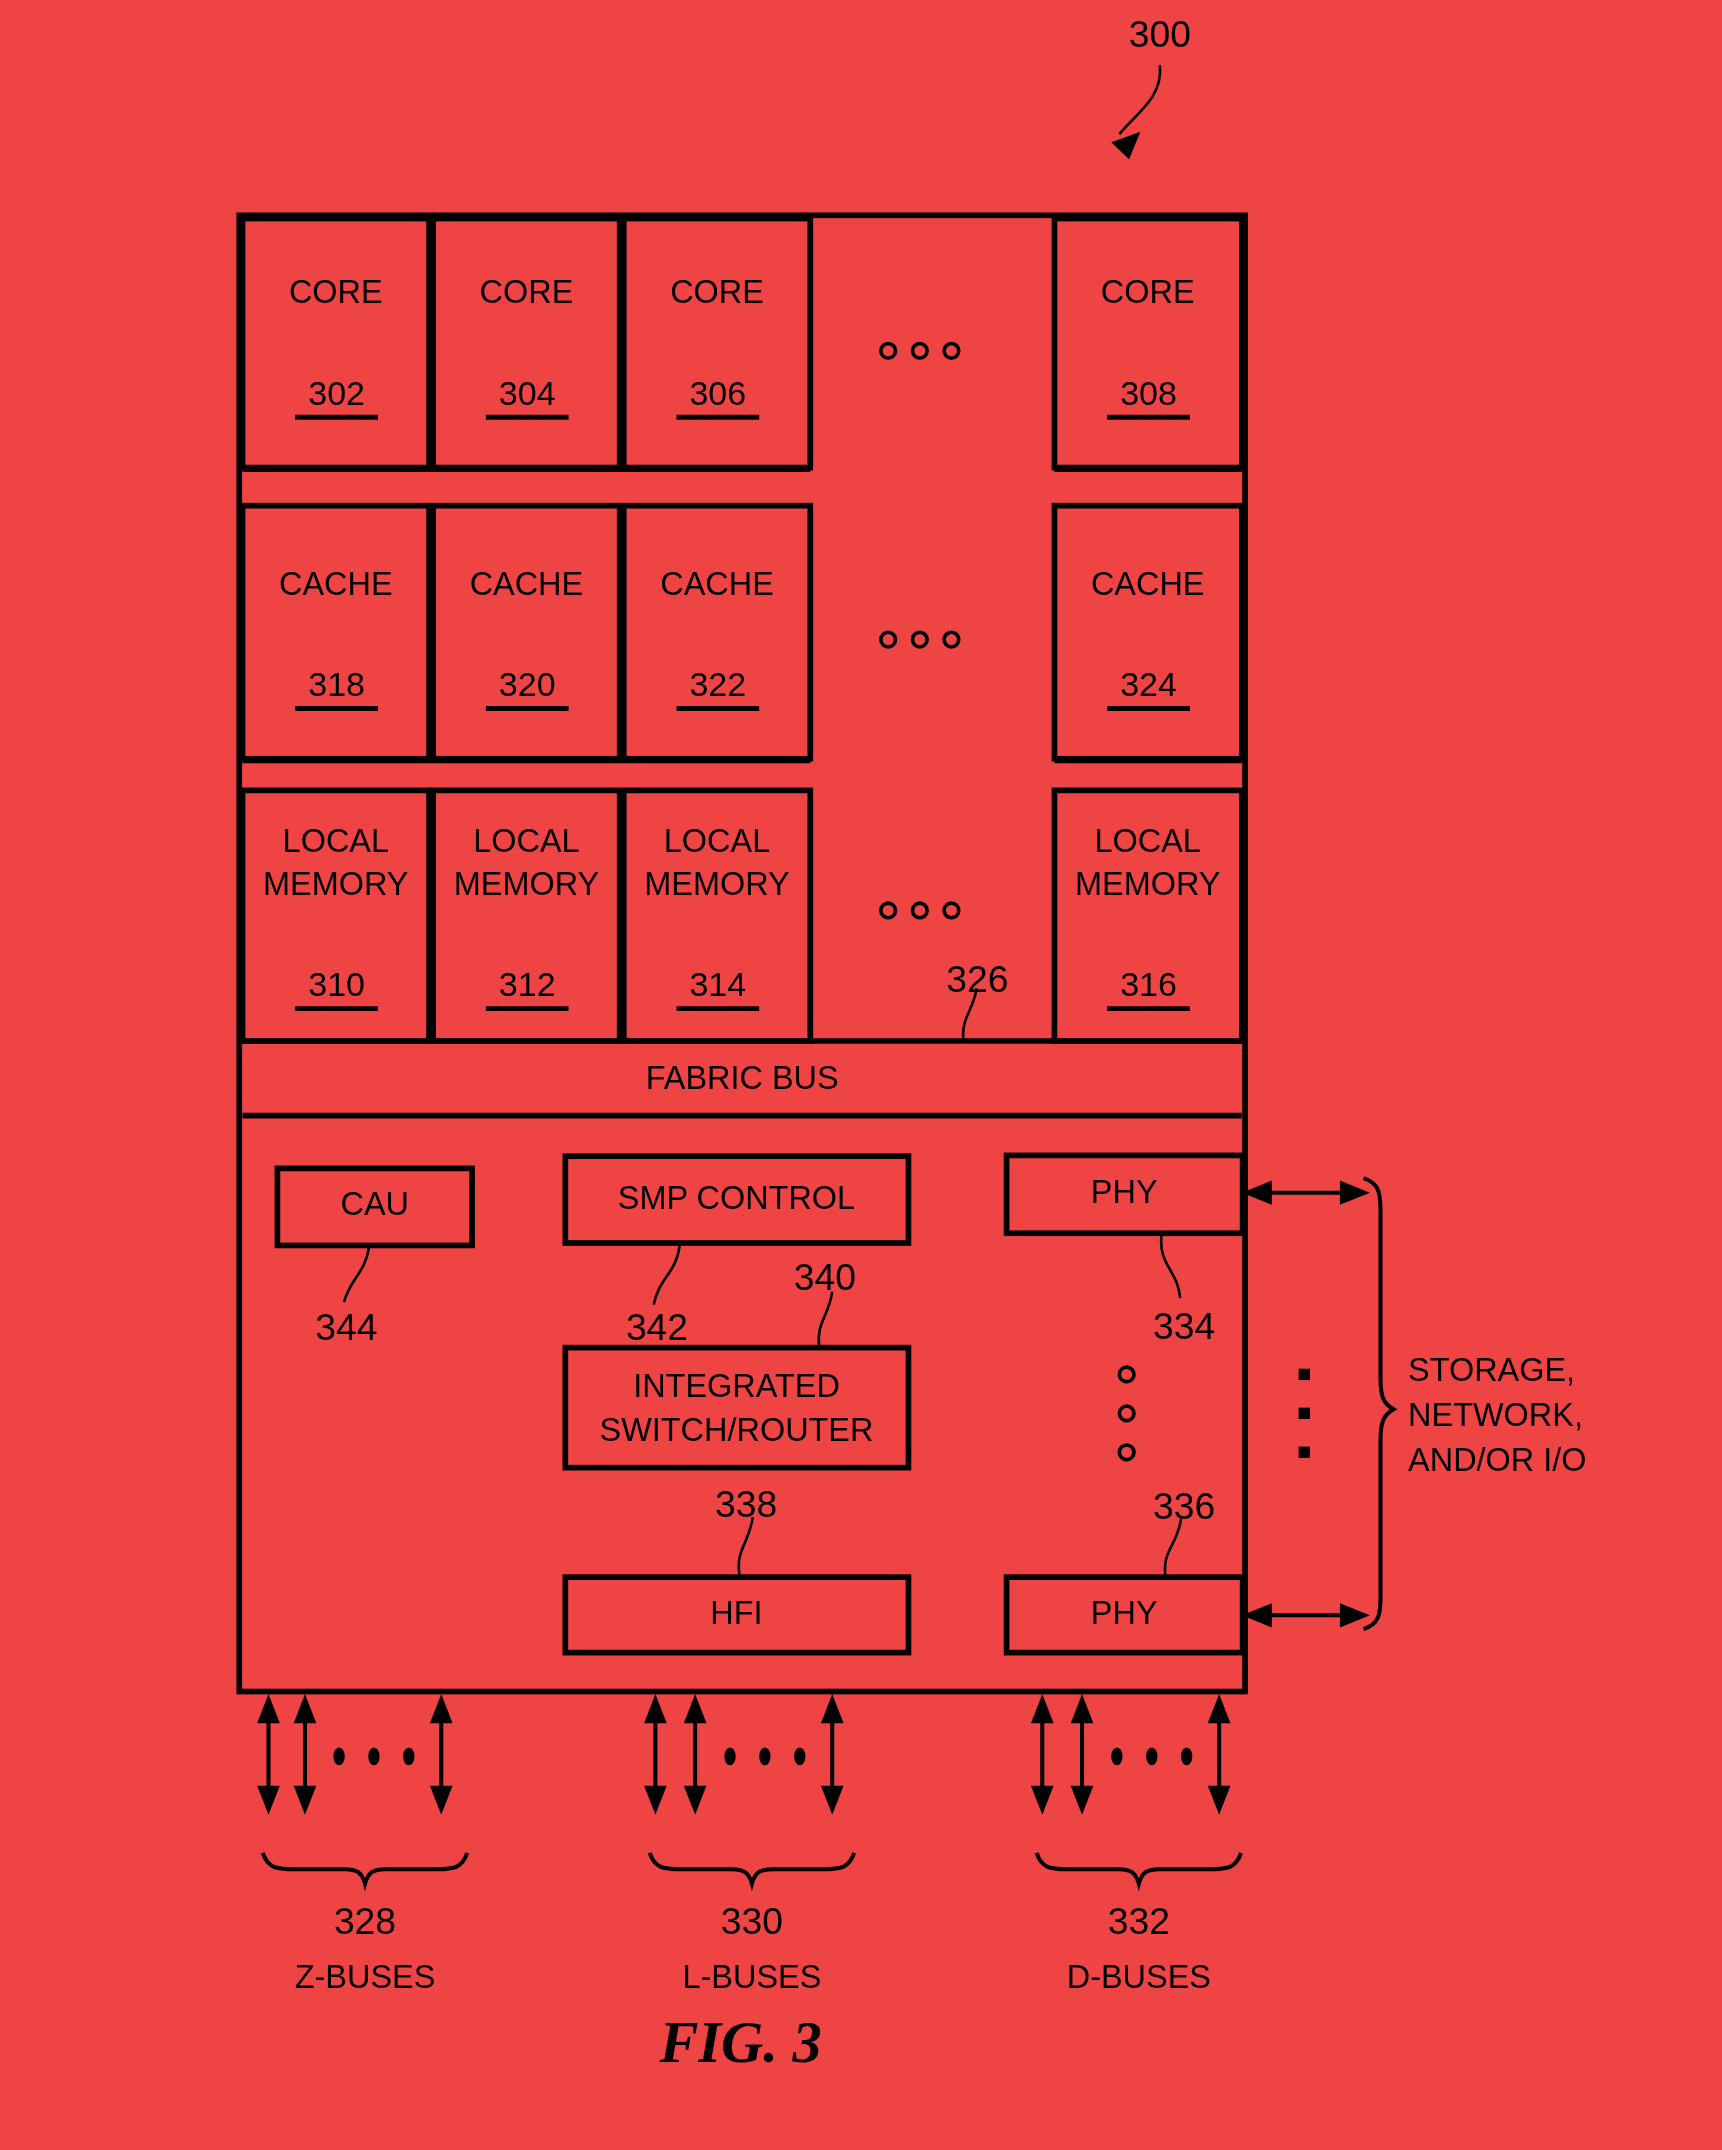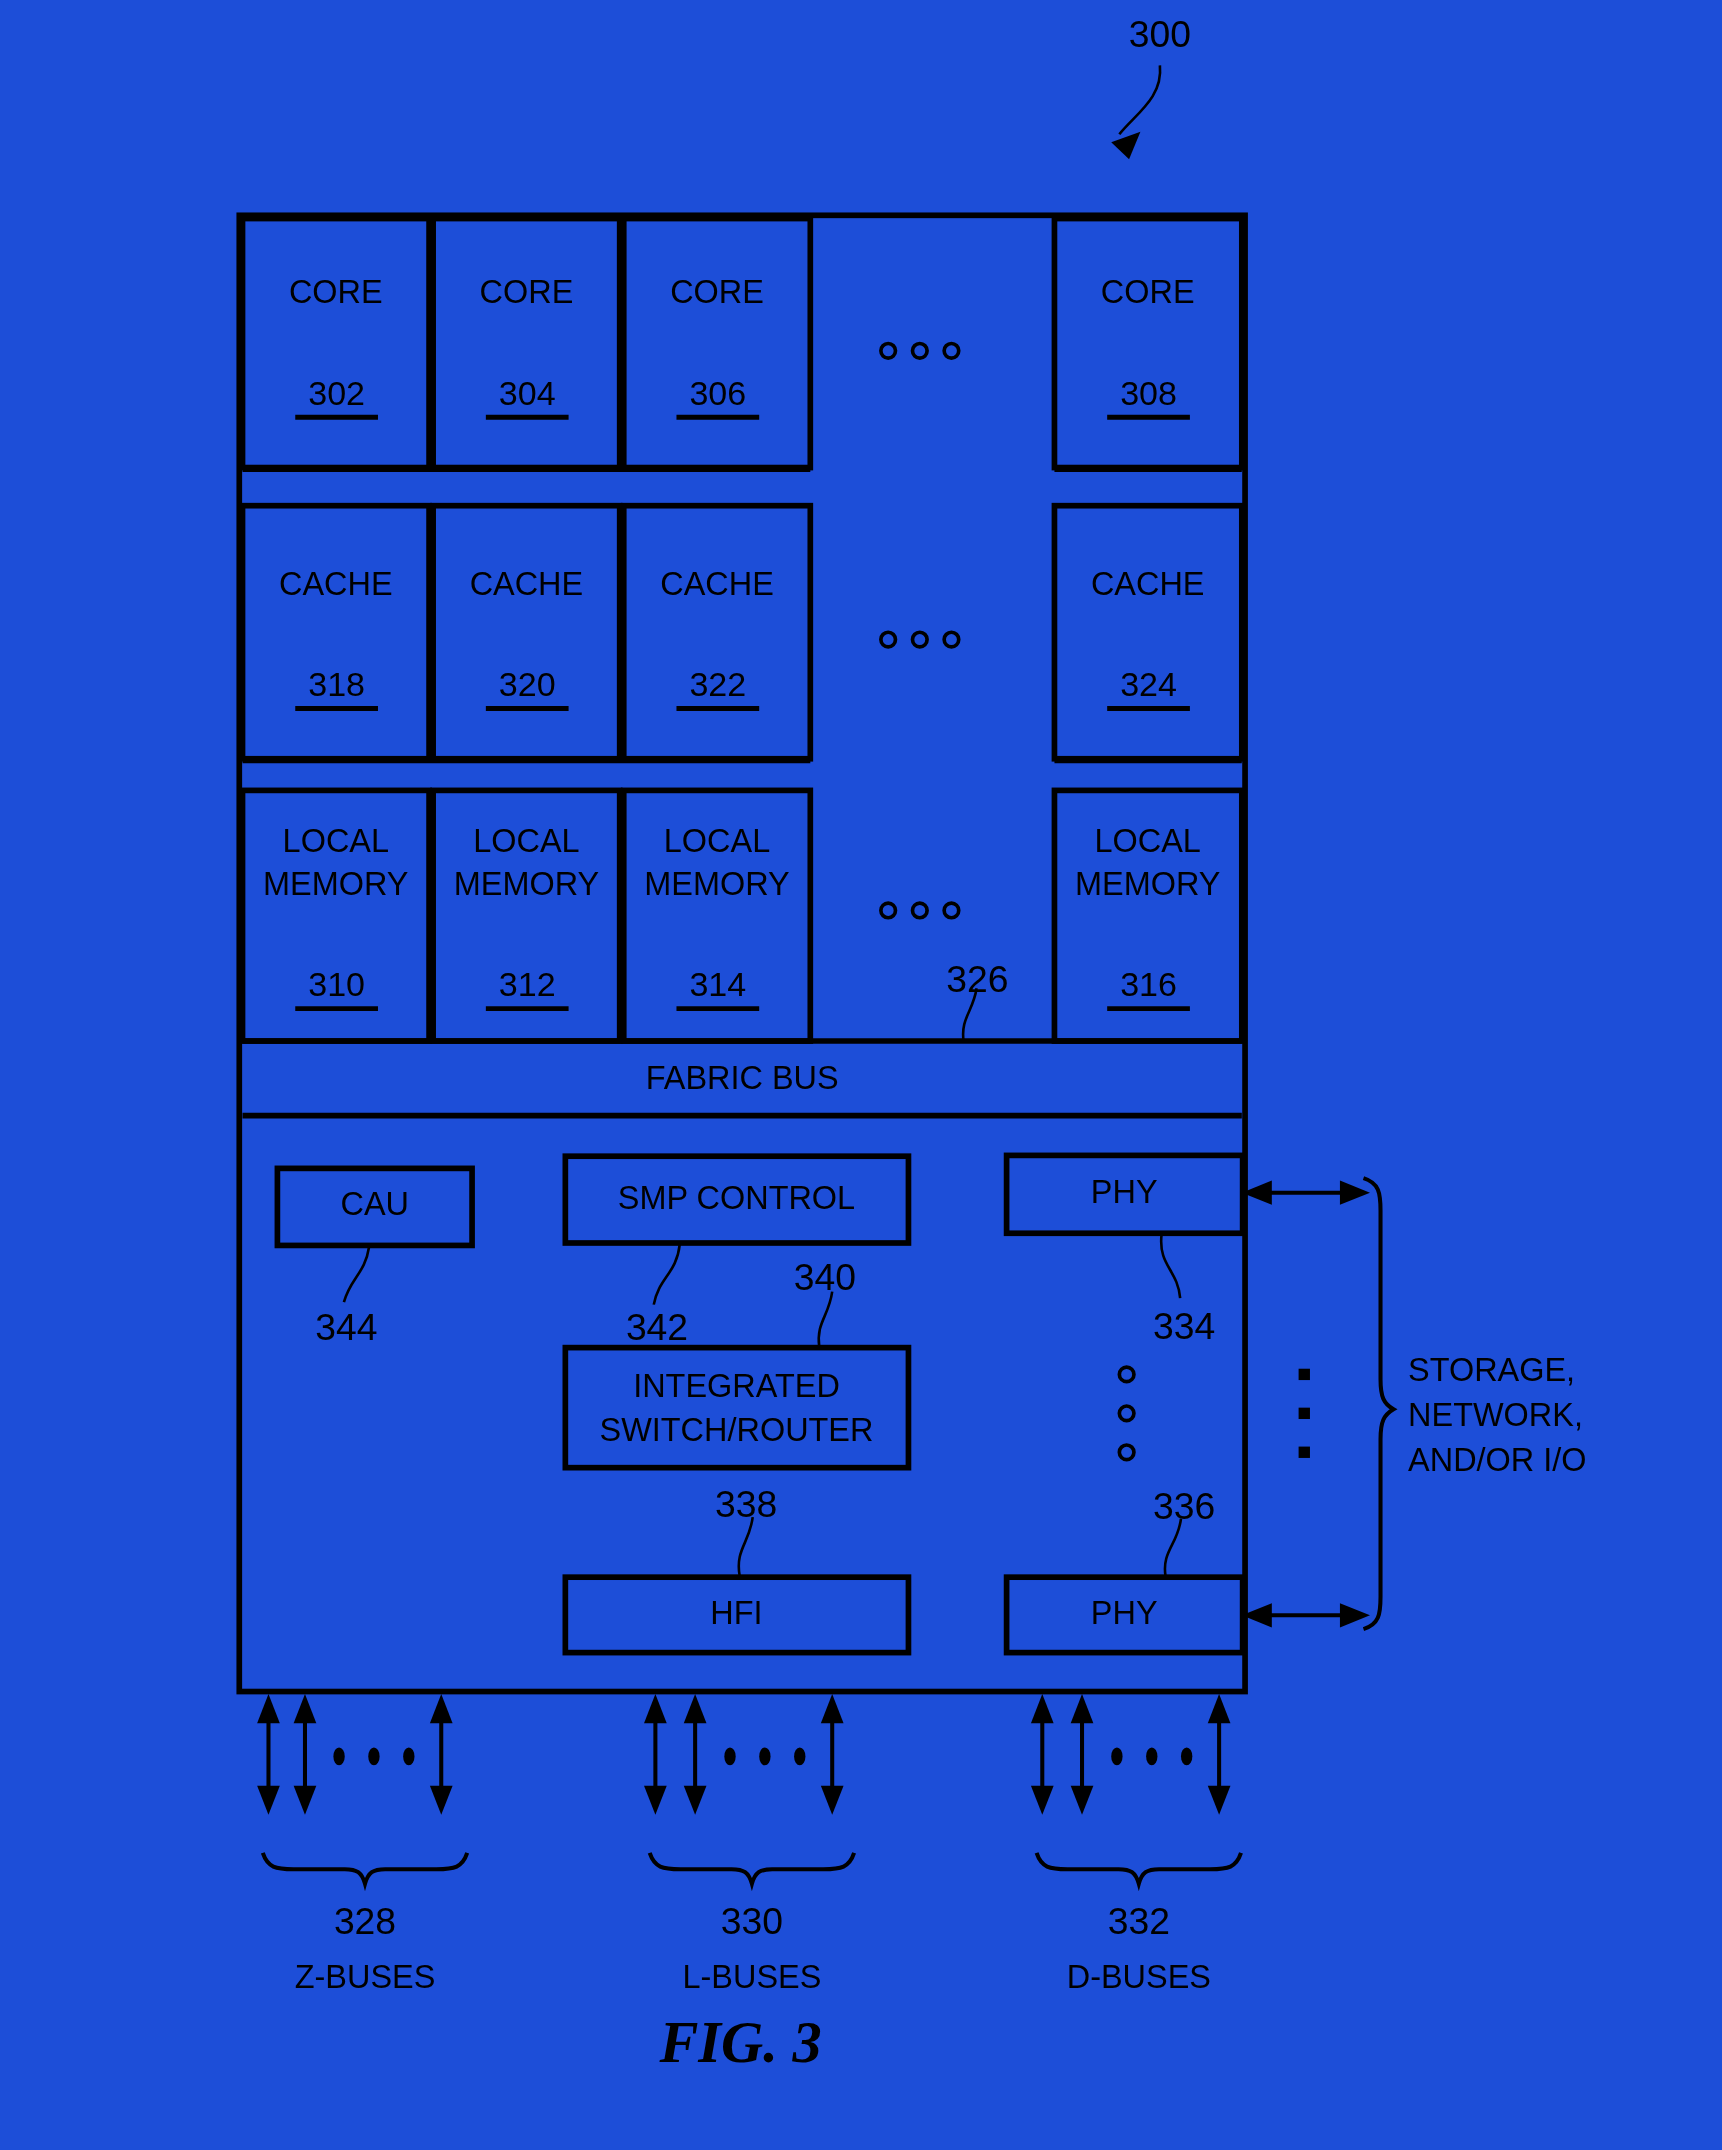--- a/index.html
+++ b/index.html
@@ -4,21 +4,21 @@
 <style>
   html, body {
     margin: 0;
     padding: 0;
     background: #ffffff;
   }
   #page {
     position: relative;
     width: 1722px;
     height: 2151px;
-    background: #1d4ed8;
+    background: #ef4444;
     overflow: hidden;
     font-family: "Liberation Sans", sans-serif;
   }
   svg.figure {
     position: absolute;
     top: 0; left: 0;
     width: 1722px;
     height: 2151px;
   }
   .blk { fill: none; stroke: #000000; stroke-width: 7; }

